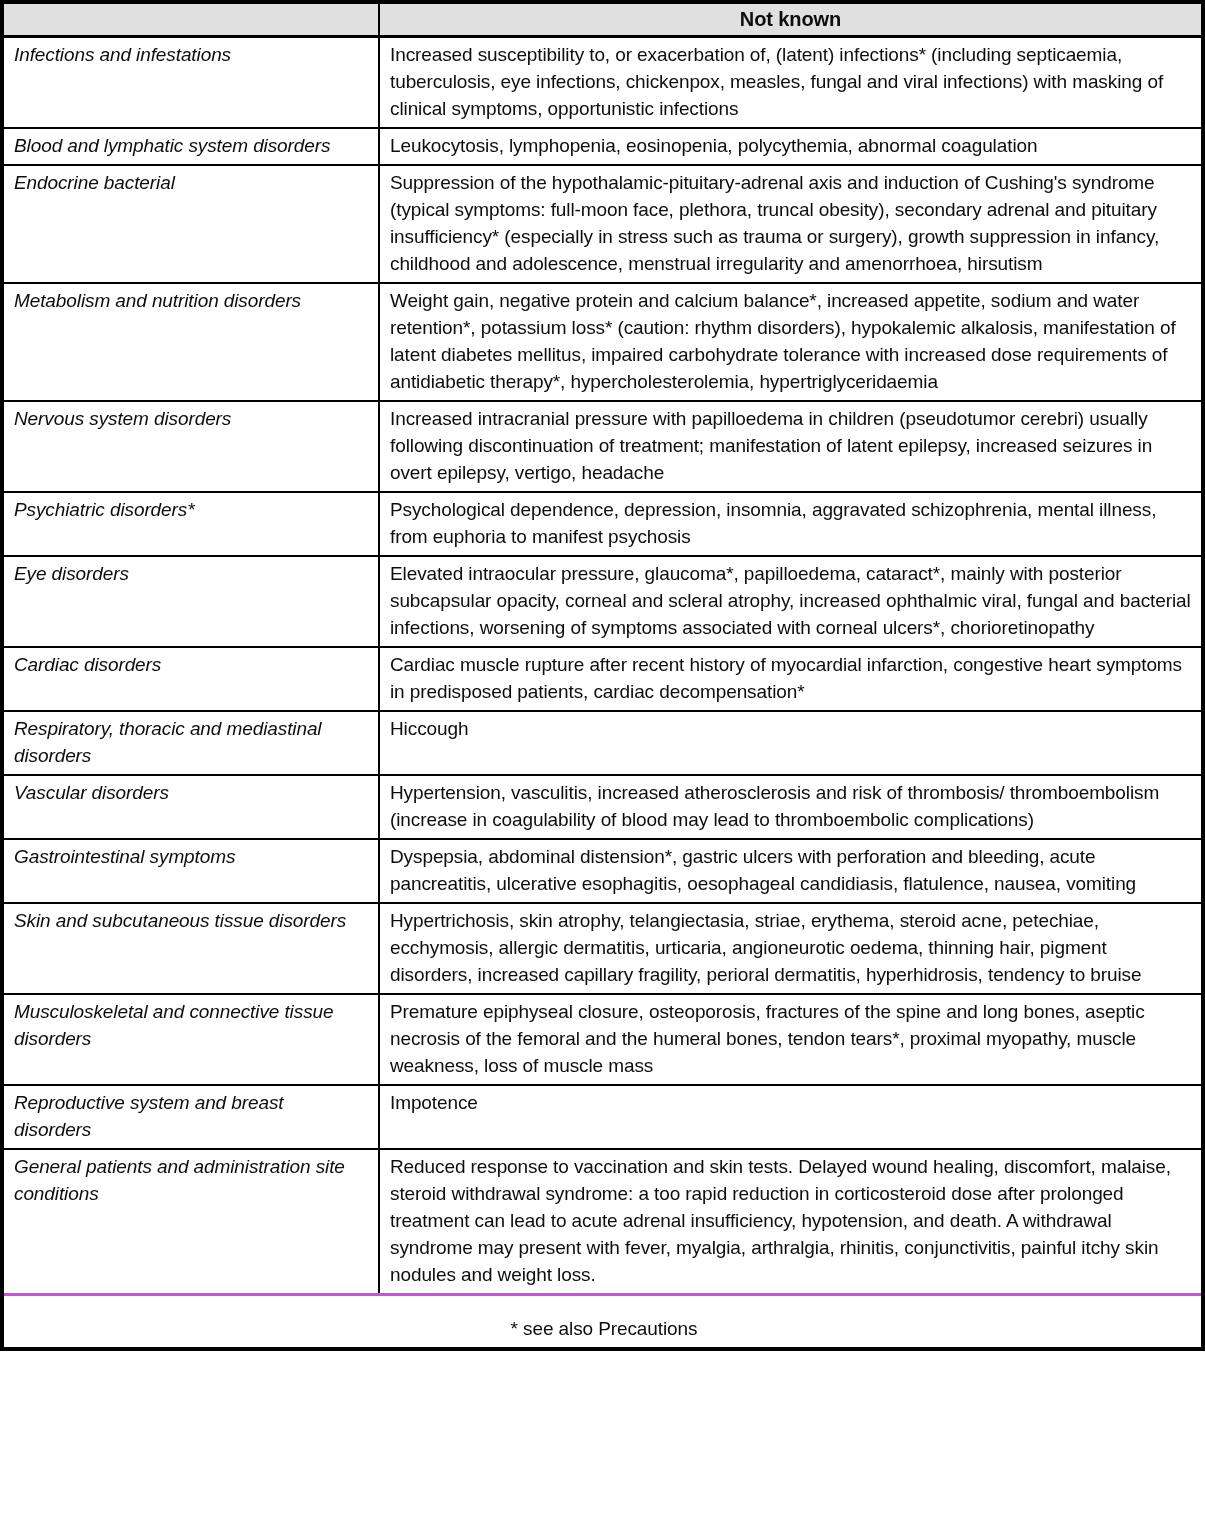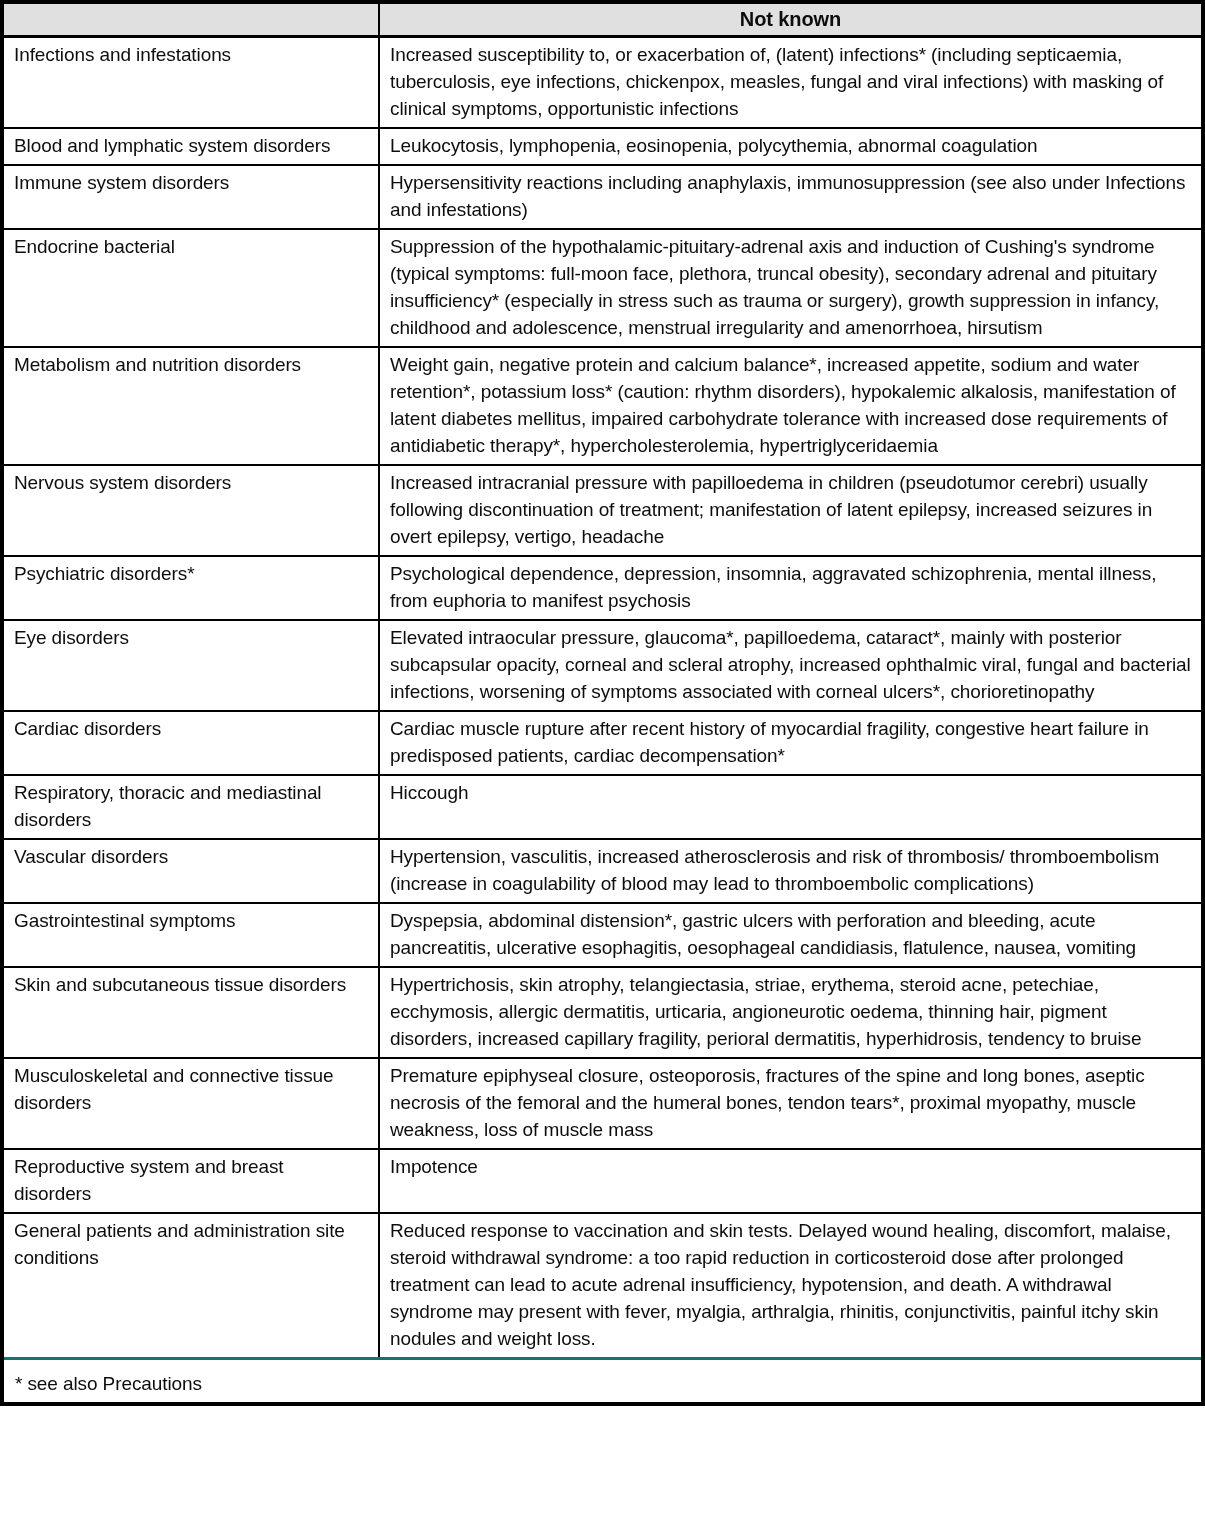--- a/index.html
+++ b/index.html
@@ -36,24 +36,26 @@
     border-bottom: 3px solid #000;
     font-weight: bold;
     font-size: 20px;
     line-height: 25px;
     text-align: center;
     height: 25px;
     padding: 3px 24px;
   }
   td.col-system {
     padding-right: 20px; 
+    font-style: italic;
   }
   tfoot td.footnote-cell {
-    border-top: 3px solid #0f766e;
-    padding: 10px 8px 5px 11px;
+    border-top: 3px solid #d946ef;
+    padding: 19px 8px 5px 11px;
+    text-align: center;
   }
 </style>
 </head>
 <body>
 
 <table class="adr-table">
   <colgroup>
     <col class="c-system">
     <col class="c-reactions">
   </colgroup>
@@ -66,24 +68,20 @@
   <tbody id="table-body">
       <tr>
         <td class="col-system">Infections and infestations</td>
         <td class="col-reactions">Increased susceptibility to, or exacerbation of, (latent) infections* (including septicaemia, tuberculosis, eye infections, chickenpox, measles, fungal and viral infections) with masking of clinical symptoms, opportunistic infections</td>
       </tr>
       <tr>
         <td class="col-system">Blood and lymphatic system disorders</td>
         <td class="col-reactions">Leukocytosis, lymphopenia, eosinopenia, polycythemia, abnormal coagulation</td>
       </tr>
       <tr>
-        <td class="col-system">Immune system disorders</td>
-        <td class="col-reactions">Hypersensitivity reactions including anaphylaxis, immunosuppression (see also under Infections and infestations)</td>
-      </tr>
-      <tr>
         <td class="col-system">Endocrine bacterial</td>
         <td class="col-reactions">Suppression of the hypothalamic-pituitary-adrenal axis and induction of Cushing's syndrome (typical symptoms: full-moon face, plethora, truncal obesity), secondary adrenal and pituitary insufficiency* (especially in stress such as trauma or surgery), growth suppression in infancy, childhood and adolescence, menstrual irregularity and amenorrhoea, hirsutism</td>
       </tr>
       <tr>
         <td class="col-system">Metabolism and nutrition disorders</td>
         <td class="col-reactions">Weight gain, negative protein and calcium balance*, increased appetite, sodium and water retention*, potassium loss* (caution: rhythm disorders), hypokalemic alkalosis, manifestation of latent diabetes mellitus, impaired carbohydrate tolerance with increased dose requirements of antidiabetic therapy*, hypercholesterolemia, hypertriglyceridaemia</td>
       </tr>
       <tr>
         <td class="col-system">Nervous system disorders</td>
         <td class="col-reactions">Increased intracranial pressure with papilloedema in children (pseudotumor cerebri) usually following discontinuation of treatment; manifestation of latent epilepsy, increased seizures in overt epilepsy, vertigo, headache</td>
@@ -91,21 +89,21 @@
       <tr>
         <td class="col-system">Psychiatric disorders*</td>
         <td class="col-reactions">Psychological dependence, depression, insomnia, aggravated schizophrenia, mental illness, from euphoria to manifest psychosis</td>
       </tr>
       <tr>
         <td class="col-system">Eye disorders</td>
         <td class="col-reactions">Elevated intraocular pressure, glaucoma*, papilloedema, cataract*, mainly with posterior subcapsular opacity, corneal and scleral atrophy, increased ophthalmic viral, fungal and bacterial infections, worsening of symptoms associated with corneal ulcers*, chorioretinopathy</td>
       </tr>
       <tr>
         <td class="col-system">Cardiac disorders</td>
-        <td class="col-reactions">Cardiac muscle rupture after recent history of myocardial fragility, congestive heart failure in predisposed patients, cardiac decompensation*</td>
+        <td class="col-reactions">Cardiac muscle rupture after recent history of myocardial infarction, congestive heart symptoms in predisposed patients, cardiac decompensation*</td>
       </tr>
       <tr>
         <td class="col-system">Respiratory, thoracic and mediastinal disorders</td>
         <td class="col-reactions">Hiccough</td>
       </tr>
       <tr>
         <td class="col-system">Vascular disorders</td>
         <td class="col-reactions">Hypertension, vasculitis, increased atherosclerosis and risk of thrombosis/ thromboembolism (increase in coagulability of blood may lead to thromboembolic complications)</td>
       </tr>
       <tr>

